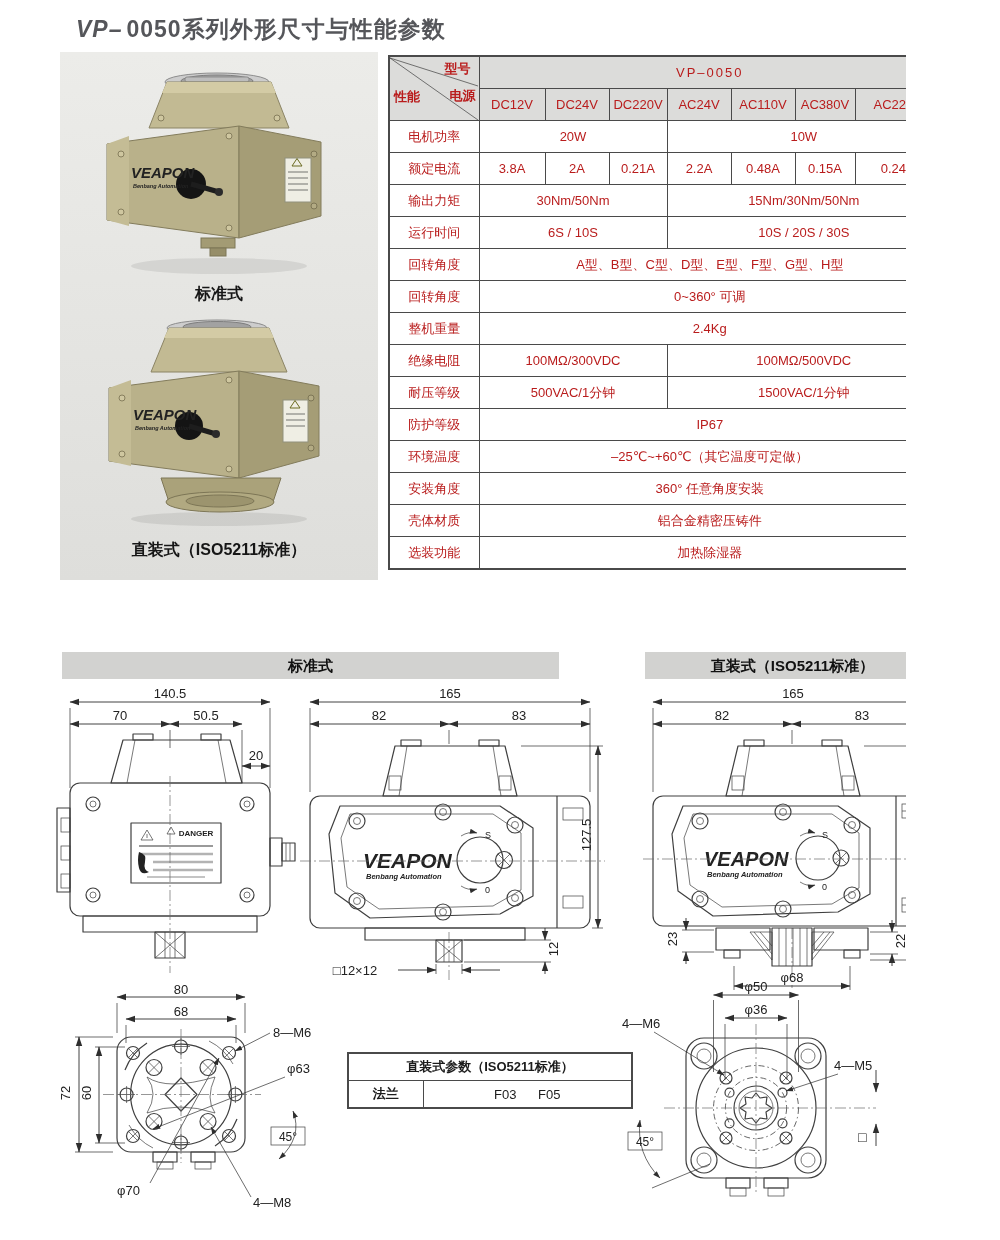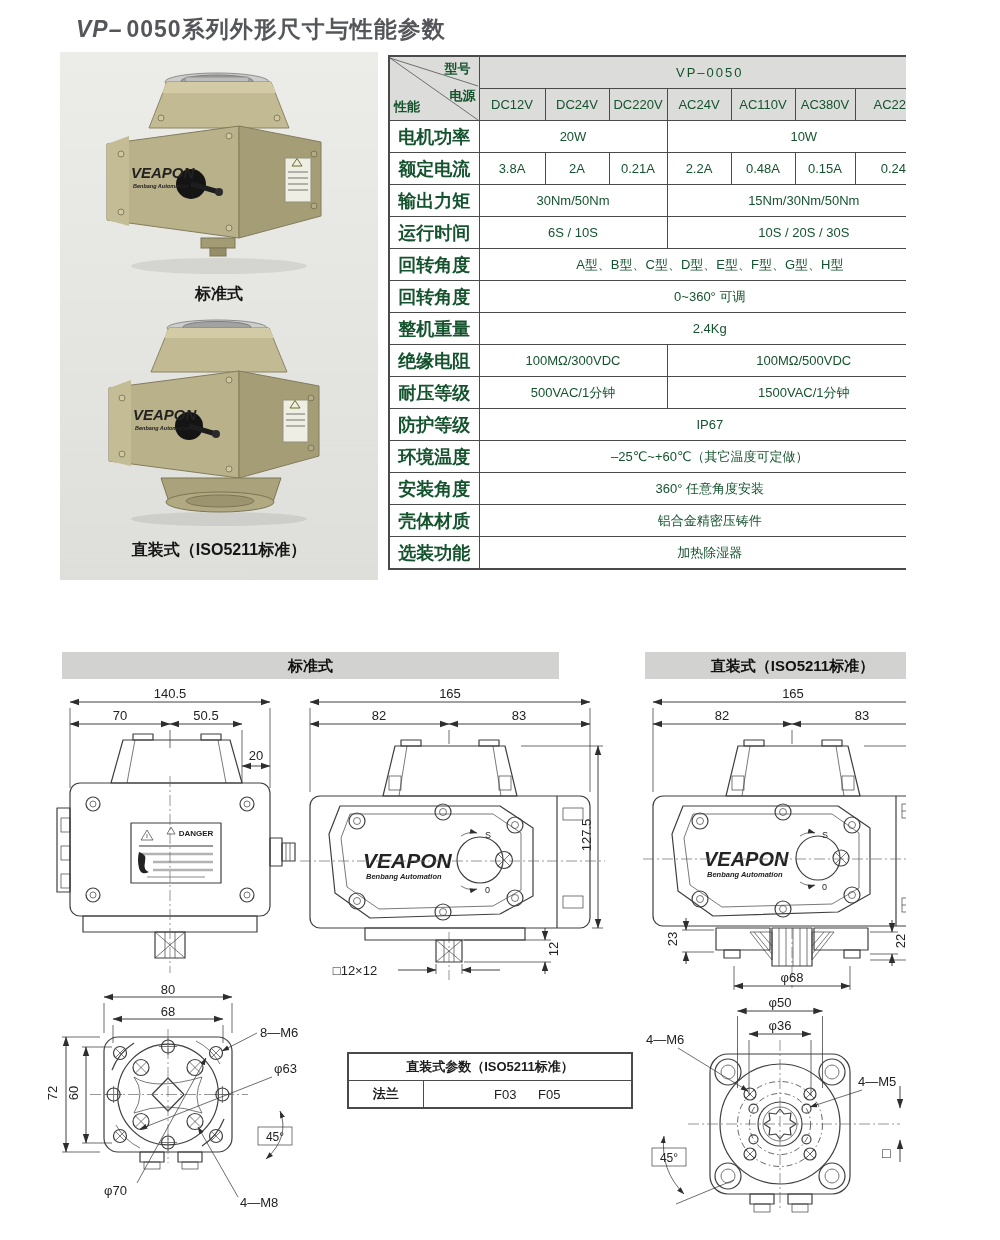--- a/index.html
+++ b/index.html
@@ -12,23 +12,23 @@
 
   
   .photo-panel{position:absolute;left:60px;top:52px;width:318px;height:528px;
     background:linear-gradient(#ecece9,#dededb);}
   .photo{position:absolute;left:29px;width:260px;height:215px;}
   .photo-caption{position:absolute;width:100%;text-align:center;font-size:16px;font-weight:bold;color:#161616;}
 
   
   table.spec{position:absolute;left:388px;top:55px;border-collapse:collapse;table-layout:fixed;width:552px;}
   table.spec td{border:1px solid #4a4a4a;text-align:center;vertical-align:middle;height:31px;
-    font-size:13px;color:#14532d;padding:0 2px;overflow:hidden;white-space:nowrap;}
+    font-size:13px;color:#b91c1c;padding:0 2px;overflow:hidden;white-space:nowrap;}
   table.spec{border:2px solid #4a4a4a;}
-  table.spec td.lbl{font-weight:bold;font-size:18px;}
+  table.spec td.lbl{font-weight:normal;font-size:13px;}
   table.spec tr.hdr td{background:#dcdcda;}
   td.model-cell{font-size:15px;letter-spacing:2px;margin-left:16px;}
   td.corner{position:relative;padding:0;}
   td.corner .cn{position:absolute;font-size:13px;font-weight:bold;}
   td.corner svg{position:absolute;left:0;top:0;}
 
   
   .section-bar{position:absolute;height:27px;background:#d2d2d0;text-align:center;
     font-size:15px;font-weight:bold;color:#111;line-height:27px;}
 
@@ -178,21 +178,21 @@
     </colgroup>
     <tbody>
         <tr class="hdr">
       <td class="corner" rowspan="2">
         <svg width="88" height="64">
           <line x1="0" y1="1" x2="88" y2="29" class="thin"></line>
           <line x1="0" y1="1" x2="88" y2="63" class="thin"></line>
         </svg>
         <span class="cn" style="right:8px;top:3px;">型号</span>
         <span class="cn" style="right:3px;top:30px;">电源</span>
-        <span class="cn" style="left:4px;bottom:4px;text-align:center;">性能</span>
+        <span class="cn" style="left:4px;bottom:14px;text-align:center;">性能</span>
       </td>
       <td class="model-cell" colspan="7">VP–0050</td>
     </tr>
     <tr class="hdr">
       <td>DC12V</td>
       <td>DC24V</td>
       <td>DC220V</td>
       <td>AC24V</td>
       <td>AC110V</td>
       <td>AC380V</td>
@@ -523,21 +523,21 @@
         <line x1="254" y1="278" x2="254" y2="266" class="dim" marker-end="url(#ar)"></line>
         <text x="268" y="256" class="dtm" transform="rotate(-90 266 255)">22</text>
         <line x1="96" y1="278" x2="96" y2="302" class="ext"></line>
         <line x1="212" y1="278" x2="212" y2="302" class="ext"></line>
         <line x1="96" y1="298" x2="212" y2="298" class="dim" marker-start="url(#ar)" marker-end="url(#ar)"></line>
         <text x="154" y="294" class="dtm">φ68</text>
       </g>
     </svg>
   </div>
 
-  <div class="drawing" style="left:42px;top:985px;text-decoration:underline;">
+  <div class="drawing" style="left:55px;top:985px;text-decoration:underline;">
     <svg viewBox="0 0 295 235" width="295" height="235">
       <g>
         <line x1="62" y1="18" x2="62" y2="48" class="ext"></line>
         <line x1="190" y1="18" x2="190" y2="48" class="ext"></line>
         <line x1="62" y1="12" x2="190" y2="12" class="dim" marker-start="url(#ar)" marker-end="url(#ar)"></line>
         <text x="126" y="9" class="dtm">80</text>
         <line x1="71" y1="40" x2="71" y2="58" class="ext"></line>
         <line x1="181" y1="40" x2="181" y2="58" class="ext"></line>
         <line x1="71" y1="34" x2="181" y2="34" class="dim" marker-start="url(#ar)" marker-end="url(#ar)"></line>
         <text x="126" y="31" class="dtm">68</text>
@@ -635,21 +635,21 @@
         <tr>
           <td colspan="2">直装式参数（ISO5211标准）</td>
         </tr>
     <tr>
       <td>法兰</td>
       <td class="val">F03      F05</td>
     </tr>
   </tbody>
     </table>
 
-  <div class="drawing" style="left:638px;top:980px;margin-top:16px;">
+  <div class="drawing" style="left:614px;top:980px;">
     <svg viewBox="0 0 312 235" width="312" height="235">
       <g>
         <line x1="99.5" y1="20" x2="99.5" y2="92" class="ext"></line>
         <line x1="184.5" y1="20" x2="184.5" y2="92" class="ext"></line>
         <line x1="99.5" y1="15" x2="184.5" y2="15" class="dim" marker-start="url(#ar)" marker-end="url(#ar)"></line>
         <text x="142" y="11" class="dtm">φ50</text>
         <line x1="111" y1="44" x2="111" y2="100" class="ext"></line>
         <line x1="173" y1="44" x2="173" y2="100" class="ext"></line>
         <line x1="111" y1="38" x2="173" y2="38" class="dim" marker-start="url(#ar)" marker-end="url(#ar)"></line>
         <text x="142" y="34" class="dtm">φ36</text>

